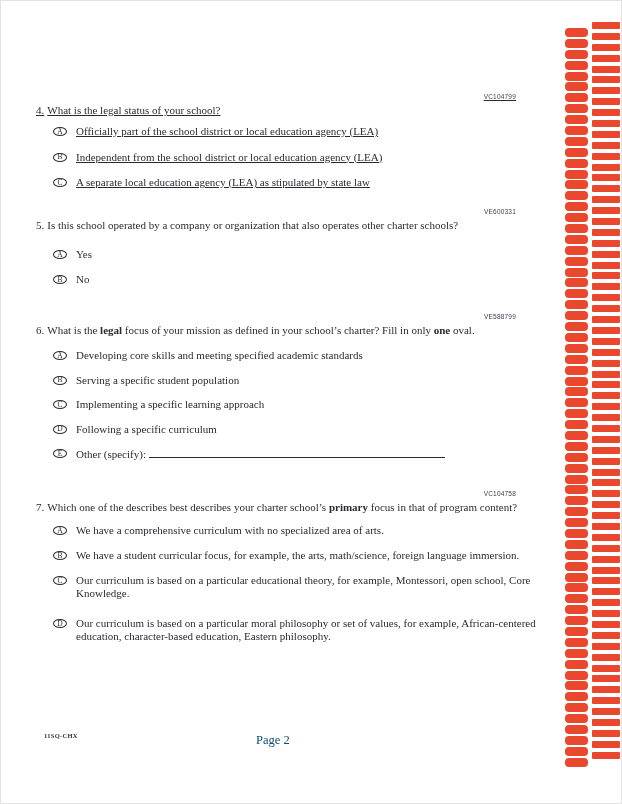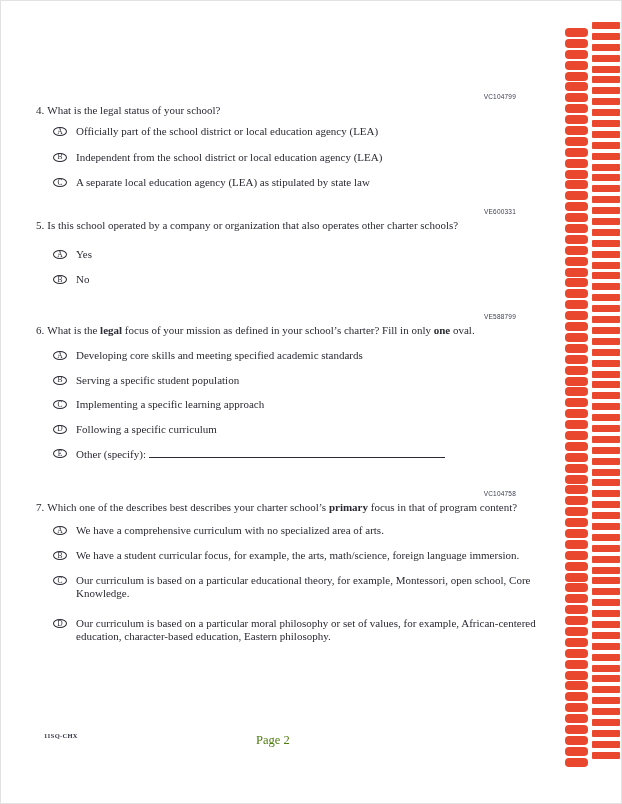--- a/index.html
+++ b/index.html
@@ -3,21 +3,21 @@
 <meta charset="utf-8">
 <style>
   html,body{margin:0;padding:0;background:#fff;}
   .page{
     position:relative;width:622px;height:804px;background:#ffffff;
     border:1px solid #e2e2e2;box-sizing:border-box;overflow:hidden;
     font-family:"Liberation Serif", serif;color:#2a2a33;
   }
   
   .q{position:absolute;left:35px;}
-  .q4{top:92px;width:480px;}
+  .q4{top:92px;width:480px;text-decoration:underline;}
   .q5{top:207px;width:506px;}
   .q6{top:312px;width:481px;}
   .q7{top:489px;width:508px;}
   .code{
     width:480px;height:8px;text-align:right;
     font-family:"Liberation Sans", sans-serif;
     font-size:6.5px;line-height:8px;color:#3d4052;letter-spacing:.2px;
   }
   .qtext{
     margin-top:3px;font-size:11px;line-height:13px;
@@ -41,21 +41,21 @@
   .pill-col{position:absolute;left:564px;top:27px;display:flex;flex-direction:column;gap:1.9px;}
   .bar-col{position:absolute;left:591px;top:21px;display:flex;flex-direction:column;gap:3.9px;}
   .pill{width:23px;height:9px;border-radius:4px;background:var(--mark,#e9472e);}
   .bar{width:28px;height:7px;border-radius:1px;background:var(--mark,#e9472e);}
   
   .footer-code{
     position:absolute;left:43px;top:731px;
     font-family:"Liberation Serif", serif;font-weight:bold;
     font-size:6.5px;letter-spacing:.3px;color:#2f3140;
   }
-  .footer-page{position:absolute;left:255px;top:732px;font-size:12.5px;color:#4d7c0f;}
+  .footer-page{position:absolute;left:255px;top:732px;font-size:12.5px;color:#0c4a6e;}
 </style>
 </head>
 <body>
 
 <div class="page">
 
   <section class="q q4">
     <div class="code">VC104799</div>
     <div class="qtext"><span class="qnum">4.</span><span><span>What is the legal status of your school?</span></span></div>
     <div class="opt first">

